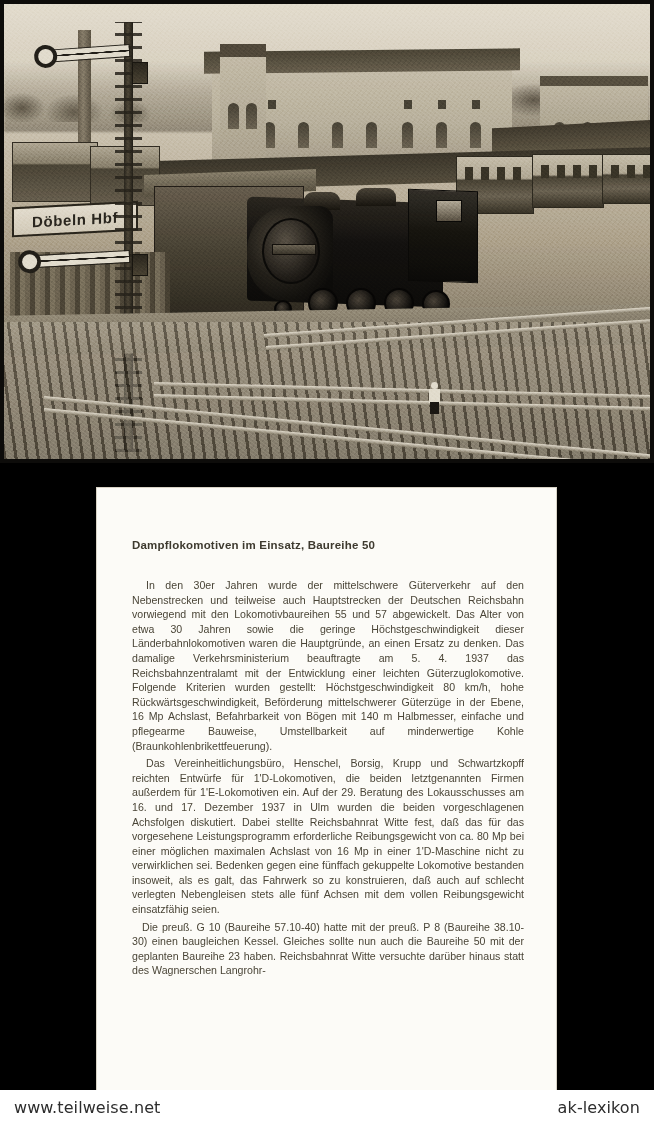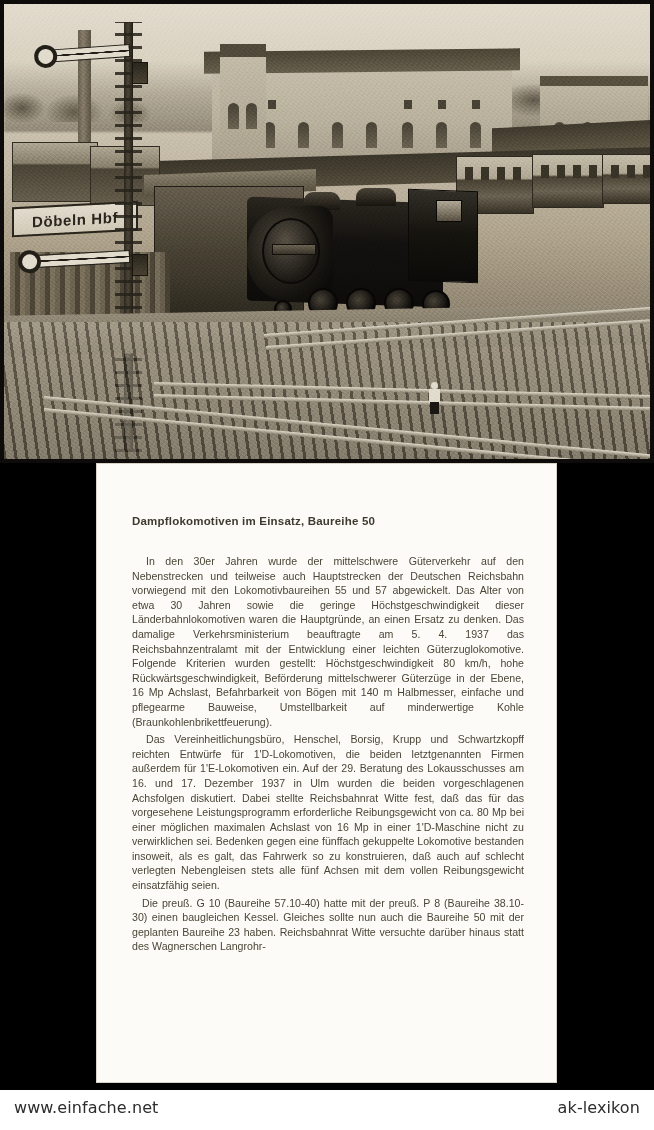--- a/index.html
+++ b/index.html
@@ -274,21 +274,21 @@
       repeating-linear-gradient(37deg, rgba(255,255,255,.5) 0 1px, transparent 1px 3px),
       repeating-linear-gradient(-51deg, rgba(0,0,0,.45) 0 1px, transparent 1px 4px);
     mix-blend-mode: overlay;
   }
   .sepia { position:absolute; inset:0; pointer-events:none;
     background: rgba(120, 96, 58, .10); mix-blend-mode: multiply; }
 
   
   #card {
     position:absolute;
-    left:97px; top:464px;
+    left:97px; top:488px;
     width:459px; height:618px;
     background:#fcfbf7;
     box-shadow: 0 0 0 1px #d8d3c6;
     text-decoration: underline;
   }
   #card-title {
     position:absolute; left:35px; top:51px;
     font-size:11.5px; font-weight:700; letter-spacing:.2px;
     color:#3e3a2f;
     font-family:"Liberation Sans", sans-serif;
@@ -446,17 +446,17 @@
   <div id="card">
     <div id="card-title">Dampflokomotiven im Einsatz, Baureihe 50</div>
     <div id="card-body">
       <p>In den 30er Jahren wurde der mittelschwere Güterverkehr auf den Nebenstrecken und teilweise auch Hauptstrecken der Deutschen Reichsbahn vorwiegend mit den Lokomotivbaureihen 55 und 57 abgewickelt. Das Alter von etwa 30 Jahren sowie die geringe Höchstgeschwindigkeit dieser Länderbahnlokomotiven waren die Hauptgründe, an einen Ersatz zu denken. Das damalige Verkehrsministerium beauftragte am 5. 4. 1937 das Reichsbahnzentralamt mit der Entwicklung einer leichten Güterzuglokomotive. Folgende Kriterien wurden gestellt: Höchstgeschwindigkeit 80 km/h, hohe Rückwärtsgeschwindigkeit, Beförderung mittelschwerer Güterzüge in der Ebene, 16 Mp Achslast, Befahrbarkeit von Bögen mit 140 m Halbmesser, einfache und pflegearme Bauweise, Umstellbarkeit auf minderwertige Kohle (Braunkohlenbrikettfeuerung).</p>
       <p>Das Vereinheitlichungsbüro, Henschel, Borsig, Krupp und Schwartzkopff reichten Entwürfe für 1'D-Lokomotiven, die beiden letztgenannten Firmen außerdem für 1'E-Lokomotiven ein. Auf der 29. Beratung des Lokausschusses am 16. und 17. Dezember 1937 in Ulm wurden die beiden vorgeschlagenen Achsfolgen diskutiert. Dabei stellte Reichsbahnrat Witte fest, daß das für das vorgesehene Leistungsprogramm erforderliche Reibungsgewicht von ca. 80 Mp bei einer möglichen maximalen Achslast von 16 Mp in einer 1'D-Maschine nicht zu verwirklichen sei. Bedenken gegen eine fünffach gekuppelte Lokomotive bestanden insoweit, als es galt, das Fahrwerk so zu konstruieren, daß auch auf schlecht verlegten Nebengleisen stets alle fünf Achsen mit dem vollen Reibungsgewicht einsatzfähig seien.</p>
       <p class="p-last">Die preuß. G 10 (Baureihe 57.10-40) hatte mit der preuß. P 8 (Baureihe 38.10-30) einen baugleichen Kessel. Gleiches sollte nun auch die Baureihe 50 mit der geplanten Baureihe 23 haben. Reichsbahnrat Witte versuchte darüber hinaus statt des Wagnerschen Langrohr-</p>
     </div>
   </div>
 
   <div id="wm-bar">
-    <div id="wm-left">www.einfache.net</div>
+    <div id="wm-left">www.teilweise.net</div>
     <div id="wm-right">ak-lexikon</div>
   </div>
 
 </div>
 
 </body></html>

